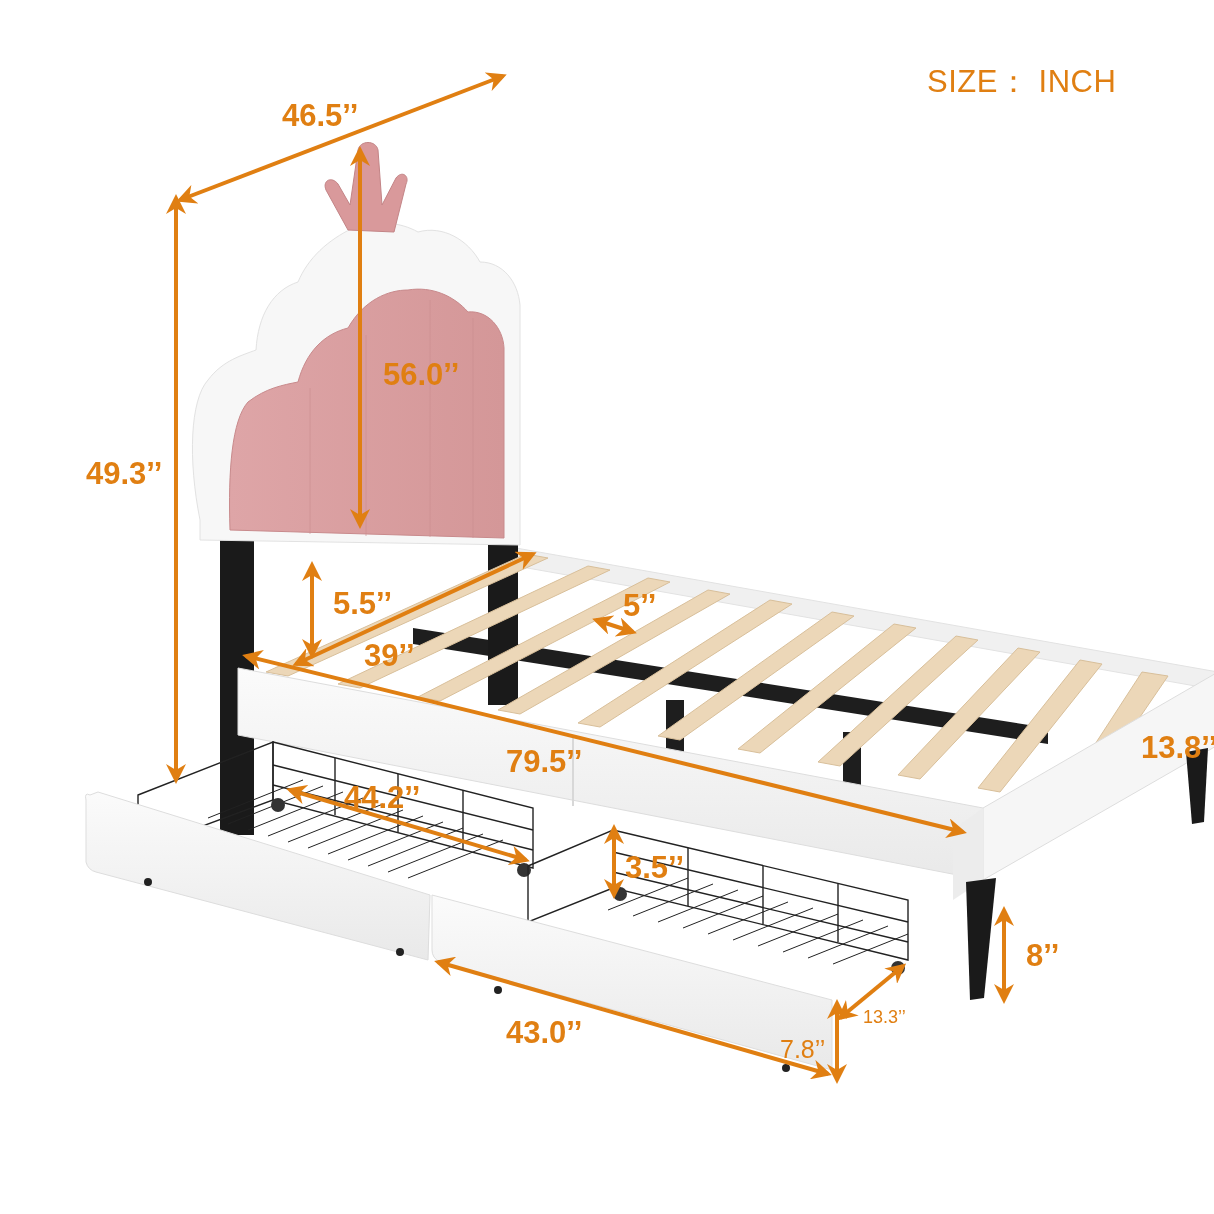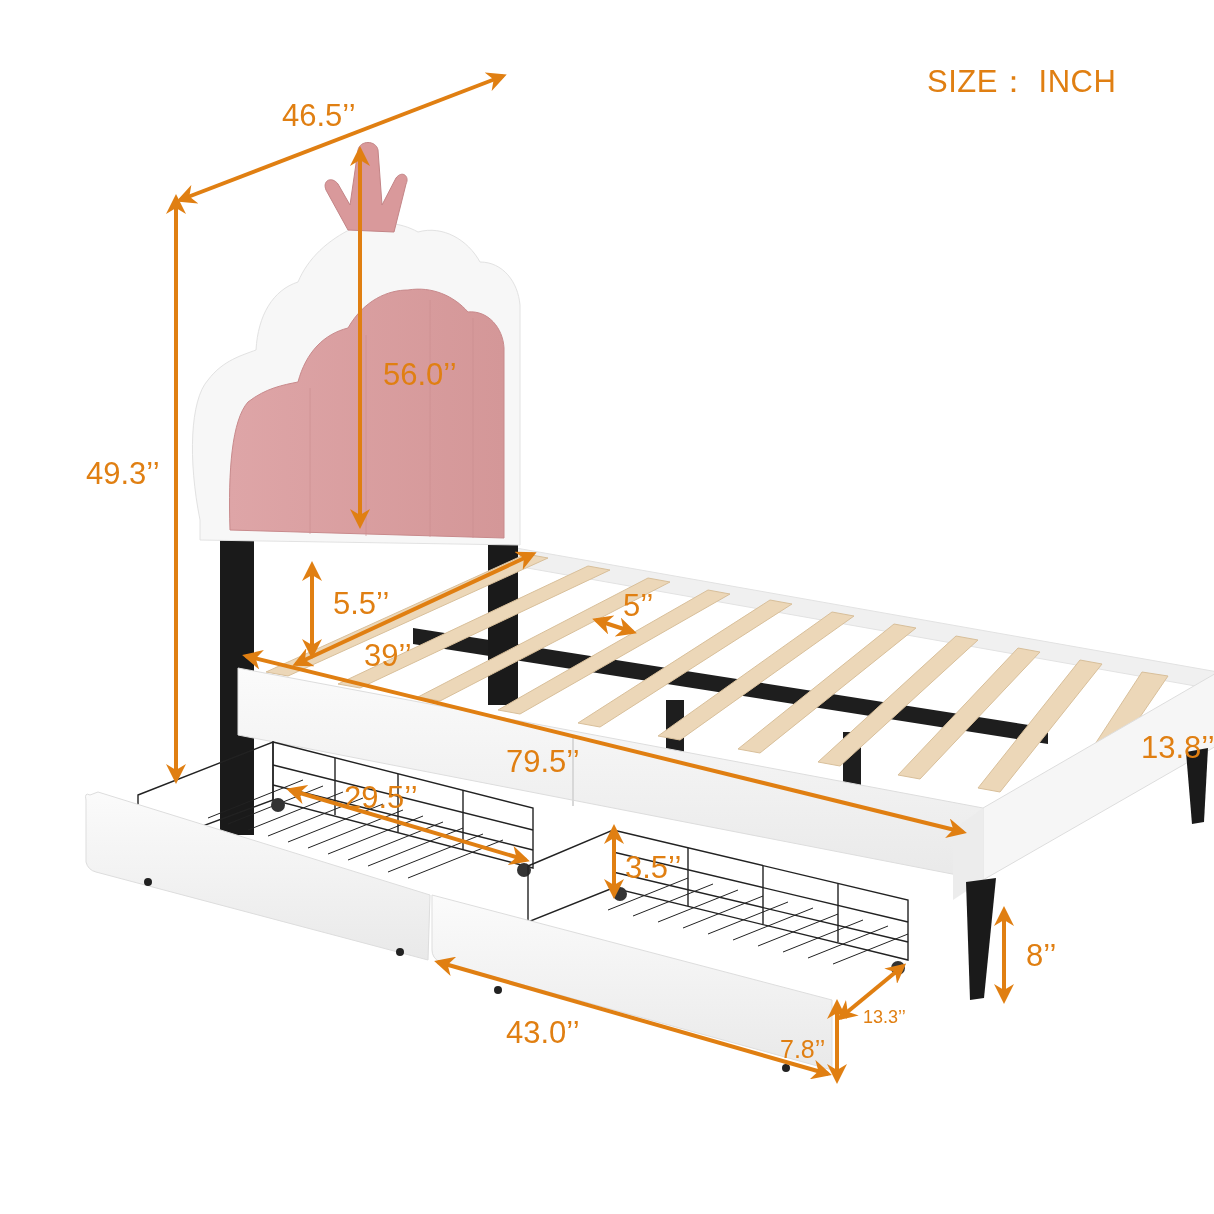--- a/index.html
+++ b/index.html
@@ -1,19 +1,19 @@
 <!DOCTYPE html>
 <html><head>
 <meta charset="utf-8">
 <style>
   html, body { margin: 0; padding: 0; background: #ffffff; }
   body { width: 1214px; height: 1214px; position: relative; overflow: hidden; font-family: "Liberation Sans", sans-serif; }
   #stage { position: absolute; left: 16px; top: 0; width: 964px; height: 1214px; margin-left: 32px; }
   .lbl { position: absolute; color: #e07f12; font-family: "Liberation Sans", sans-serif; white-space: nowrap; line-height: 1; }
-  .lbl-lg { font-size: 31px; }
+  .lbl-lg { font-size: 31px; font-weight: bold; }
   .lbl-md { font-size: 18px; }
   .lbl-sm { font-size: 25px; }
   .unit { font-size: 31px; letter-spacing: 0.5px; }
 </style>
 </head>
 <body>
 
 <div id="stage">
 
   <svg width="1214" height="1214" viewBox="0 0 1214 1214" style="position:absolute;left:0;top:0;">
@@ -175,20 +175,20 @@
   <div class="lbl unit" style="left:879px;top:66px;">SIZE： INCH</div>
 
   <div class="lbl lbl-lg" style="left:234px;top:100px;">46.5’’</div>
   <div class="lbl lbl-lg" style="left:38px;top:458px;">49.3’’</div>
   <div class="lbl lbl-lg" style="left:335px;top:359px;">56.0’’</div>
   <div class="lbl lbl-lg" style="left:285px;top:588px;">5.5’’</div>
   <div class="lbl lbl-lg" style="left:575px;top:590px;">5’’</div>
   <div class="lbl lbl-lg" style="left:316px;top:640px;text-align:right;">39’’</div>
   <div class="lbl lbl-lg" style="left:458px;top:746px;text-align:center;">79.5’’</div>
   <div class="lbl lbl-lg" style="left:1093px;top:732px;">13.8’’</div>
-  <div class="lbl lbl-lg" style="left:296px;top:782px;">29.5’’</div>
+  <div class="lbl lbl-lg" style="left:296px;top:782px;">44.2’’</div>
   <div class="lbl lbl-lg" style="left:577px;top:852px;">3.5’’</div>
   <div class="lbl lbl-lg" style="left:978px;top:940px;">8’’</div>
   <div class="lbl lbl-lg" style="left:458px;top:1017px;">43.0’’</div>
   <div class="lbl lbl-sm" style="left:732px;top:1037px;">7.8’’</div>
   <div class="lbl lbl-md" style="left:815px;top:1008px;">13.3’’</div>
 
 </div>
 
 </body></html>

